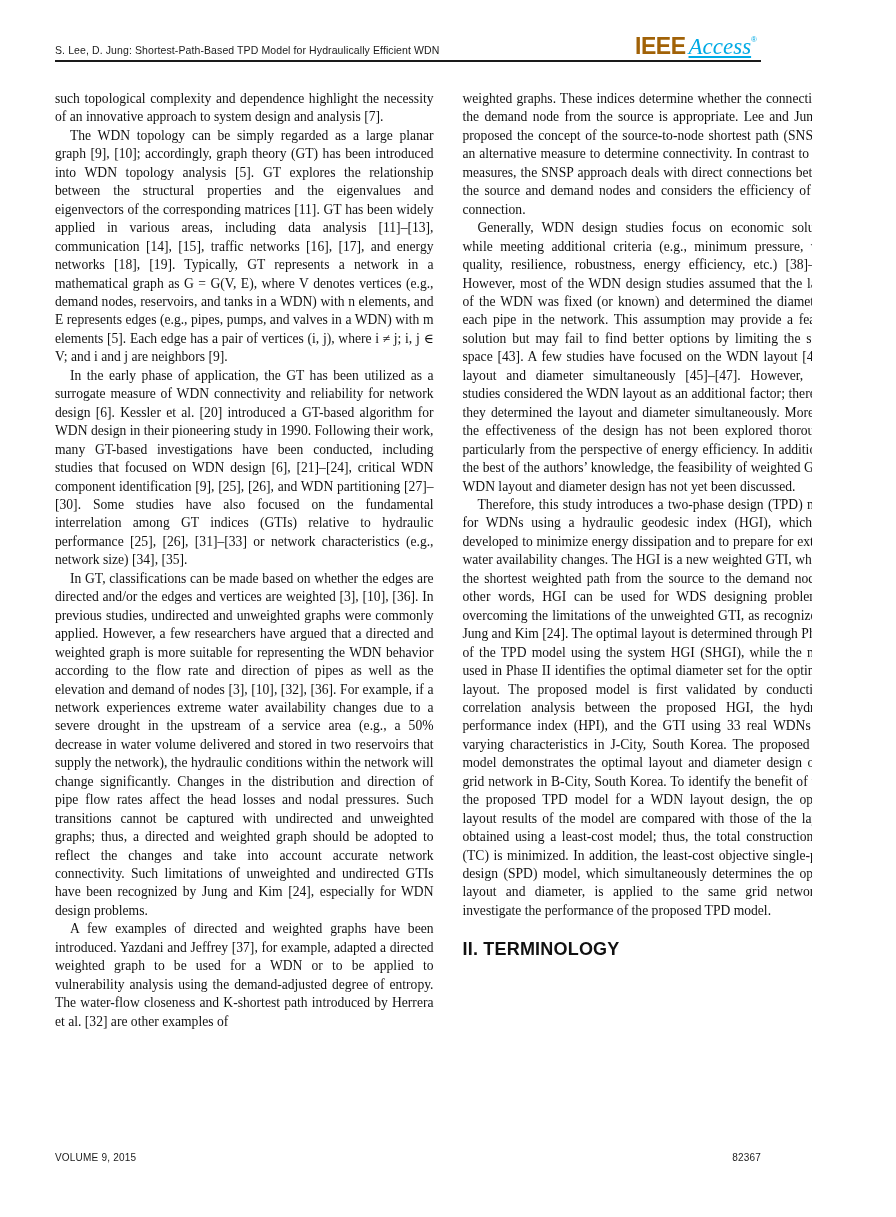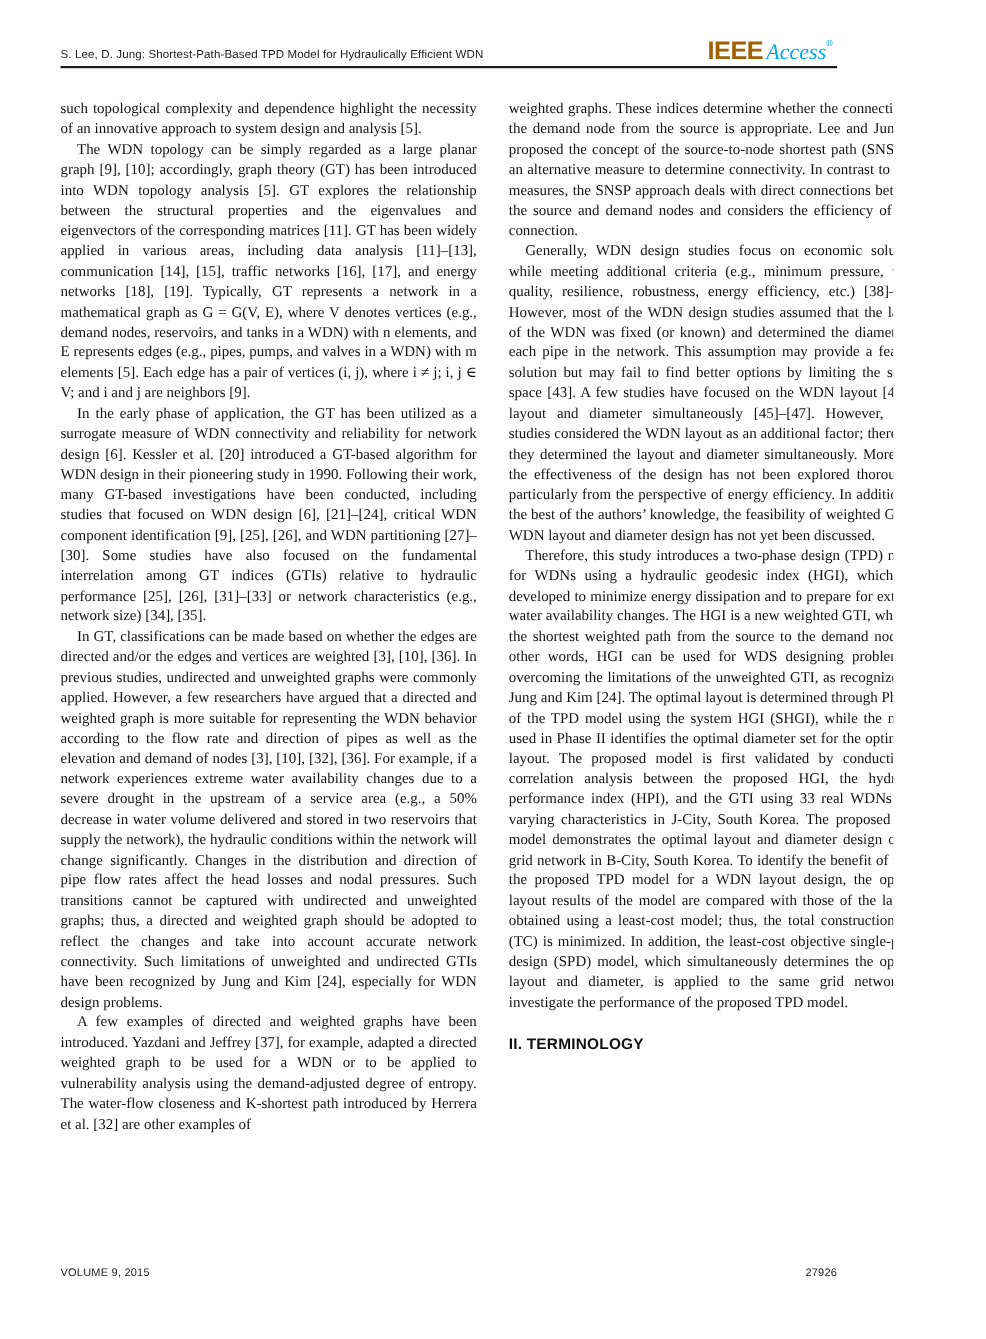--- a/index.html
+++ b/index.html
@@ -41,23 +41,24 @@
     line-height: 1;
     padding-bottom: 2px;
   }
   .brand .ieee {
     font-weight: bold;
     font-size: 23px;
     letter-spacing: -0.5px;
   }
   .brand .access {
     font-style: italic;
-    font-size: 20px;
+    font-size: 23px;
     margin-left: 3px;
     font-family: "Liberation Serif", serif;
+    text-decoration: underline;
   }
   .brand .reg {
     font-size: 8px;
     vertical-align: top;
     position: relative;
     top: 1px;
   }
   #header-rule {
     position: absolute;
     left: 55px;
@@ -84,21 +85,21 @@
   .para {
     margin: 0;
     padding: 0;
   }
   .para.indent {
     text-indent: 15px;
   }
   .sec-heading {
     font-family: "Liberation Sans", sans-serif;
     font-weight: bold;
-    font-size: 14px;
+    font-size: 18px;
     letter-spacing: 0.2px;
     margin: 20px 0 5px 0;
     text-align: left;
   }
   
   #footer {
     position: absolute;
     left: 55px;
     right: 51px;
     top: 1152px;
@@ -119,34 +120,34 @@
     <span class="running-head">S. Lee, D. Jung: Shortest-Path-Based TPD Model for Hydraulically Efficient WDN</span>
     <span class="brand">
       <span class="ieee" style="color: #a16207;">IEEE</span><span class="access" style="color: rgb(0, 170, 228);">Access</span><span class="reg" style="color: rgb(0, 170, 228);">®</span>
     </span>
   </div>
   <div id="header-rule"></div>
 
   <div id="body">
 
     <div class="col">
-      <p class="para">such topological complexity and dependence highlight the necessity of an innovative approach to system design and analysis [5].</p>
+      <p class="para">such topological complexity and dependence highlight the necessity of an innovative approach to system design and analysis [7].</p>
       <p class="para indent">The WDN topology can be simply regarded as a large planar graph [9], [10]; accordingly, graph theory (GT) has been introduced into WDN topology analysis [5]. GT explores the relationship between the structural properties and the eigenvalues and eigenvectors of the corresponding matrices [11]. GT has been widely applied in various areas, including data analysis [11]–[13], communication [14], [15], traffic networks [16], [17], and energy networks [18], [19]. Typically, GT represents a network in a mathematical graph as G = G(V, E), where V denotes vertices (e.g., demand nodes, reservoirs, and tanks in a WDN) with n elements, and E represents edges (e.g., pipes, pumps, and valves in a WDN) with m elements [5]. Each edge has a pair of vertices (i, j), where i ≠ j; i, j ∈ V; and i and j are neighbors [9].</p>
       <p class="para indent">In the early phase of application, the GT has been utilized as a surrogate measure of WDN connectivity and reliability for network design [6]. Kessler et al. [20] introduced a GT-based algorithm for WDN design in their pioneering study in 1990. Following their work, many GT-based investigations have been conducted, including studies that focused on WDN design [6], [21]–[24], critical WDN component identification [9], [25], [26], and WDN partitioning [27]–[30]. Some studies have also focused on the fundamental interrelation among GT indices (GTIs) relative to hydraulic performance [25], [26], [31]–[33] or network characteristics (e.g., network size) [34], [35].</p>
       <p class="para indent">In GT, classifications can be made based on whether the edges are directed and/or the edges and vertices are weighted [3], [10], [36]. In previous studies, undirected and unweighted graphs were commonly applied. However, a few researchers have argued that a directed and weighted graph is more suitable for representing the WDN behavior according to the flow rate and direction of pipes as well as the elevation and demand of nodes [3], [10], [32], [36]. For example, if a network experiences extreme water availability changes due to a severe drought in the upstream of a service area (e.g., a 50% decrease in water volume delivered and stored in two reservoirs that supply the network), the hydraulic conditions within the network will change significantly. Changes in the distribution and direction of pipe flow rates affect the head losses and nodal pressures. Such transitions cannot be captured with undirected and unweighted graphs; thus, a directed and weighted graph should be adopted to reflect the changes and take into account accurate network connectivity. Such limitations of unweighted and undirected GTIs have been recognized by Jung and Kim [24], especially for WDN design problems.</p>
       <p class="para indent">A few examples of directed and weighted graphs have been introduced. Yazdani and Jeffrey [37], for example, adapted a directed weighted graph to be used for a WDN or to be applied to vulnerability analysis using the demand-adjusted degree of entropy. The water-flow closeness and K-shortest path introduced by Herrera et al. [32] are other examples of</p>
     </div>
 
     <div class="col">
       <p class="para">weighted graphs. These indices determine whether the connection of the demand node from the source is appropriate. Lee and Jung [3] proposed the concept of the source-to-node shortest path (SNSP) as an alternative measure to determine connectivity. In contrast to other measures, the SNSP approach deals with direct connections between the source and demand nodes and considers the efficiency of each connection.</p>
       <p class="para indent">Generally, WDN design studies focus on economic solutions while meeting additional criteria (e.g., minimum pressure, water quality, resilience, robustness, energy efficiency, etc.) [38]–[42]. However, most of the WDN design studies assumed that the layout of the WDN was fixed (or known) and determined the diameter of each pipe in the network. This assumption may provide a feasible solution but may fail to find better options by limiting the search space [43]. A few studies have focused on the WDN layout [44] or layout and diameter simultaneously [45]–[47]. However, these studies considered the WDN layout as an additional factor; therefore, they determined the layout and diameter simultaneously. Moreover, the effectiveness of the design has not been explored thoroughly, particularly from the perspective of energy efficiency. In addition, to the best of the authors’ knowledge, the feasibility of weighted GTI to WDN layout and diameter design has not yet been discussed.</p>
       <p class="para indent">Therefore, this study introduces a two-phase design (TPD) model for WDNs using a hydraulic geodesic index (HGI), which was developed to minimize energy dissipation and to prepare for extreme water availability changes. The HGI is a new weighted GTI, which is the shortest weighted path from the source to the demand node. In other words, HGI can be used for WDS designing problem by overcoming the limitations of the unweighted GTI, as recognized by Jung and Kim [24]. The optimal layout is determined through Phase I of the TPD model using the system HGI (SHGI), while the model used in Phase II identifies the optimal diameter set for the optimized layout. The proposed model is first validated by conducting a correlation analysis between the proposed HGI, the hydraulic performance index (HPI), and the GTI using 33 real WDNs with varying characteristics in J-City, South Korea. The proposed TPD model demonstrates the optimal layout and diameter design of the grid network in B-City, South Korea. To identify the benefit of using the proposed TPD model for a WDN layout design, the optimal layout results of the model are compared with those of the layouts obtained using a least-cost model; thus, the total construction cost (TC) is minimized. In addition, the least-cost objective single-phase design (SPD) model, which simultaneously determines the optimal layout and diameter, is applied to the same grid network to investigate the performance of the proposed TPD model.</p>
       <h2 class="sec-heading">II. TERMINOLOGY</h2>
     </div>
 
   </div>
 
   <div id="footer">
     <span>VOLUME 9, 2015</span>
-    <span>27926</span>
+    <span>82367</span>
   </div>
 
 </div>
 
 </body></html>

